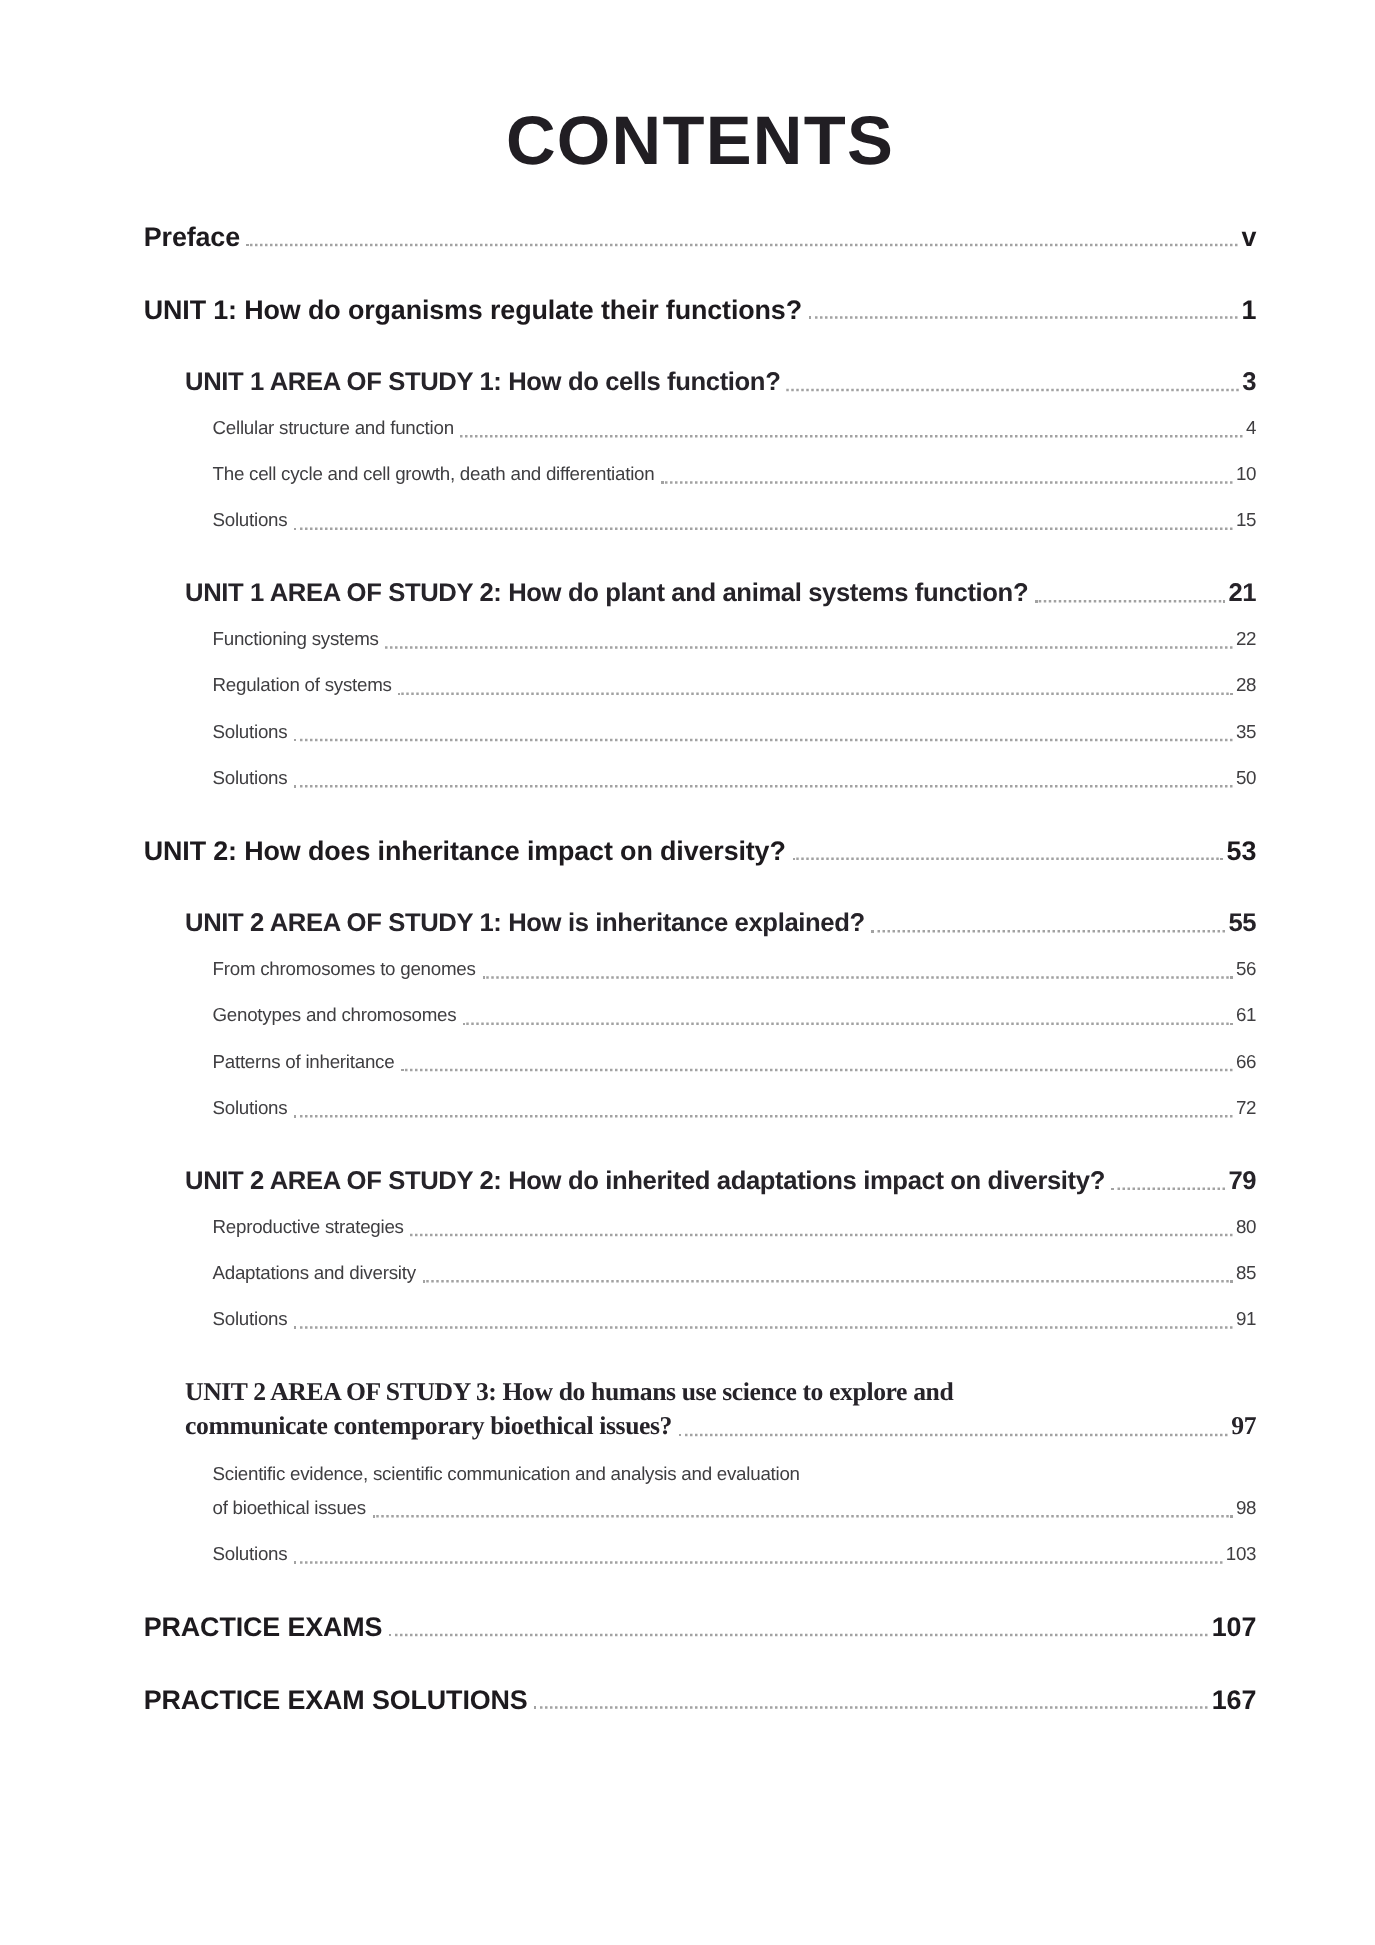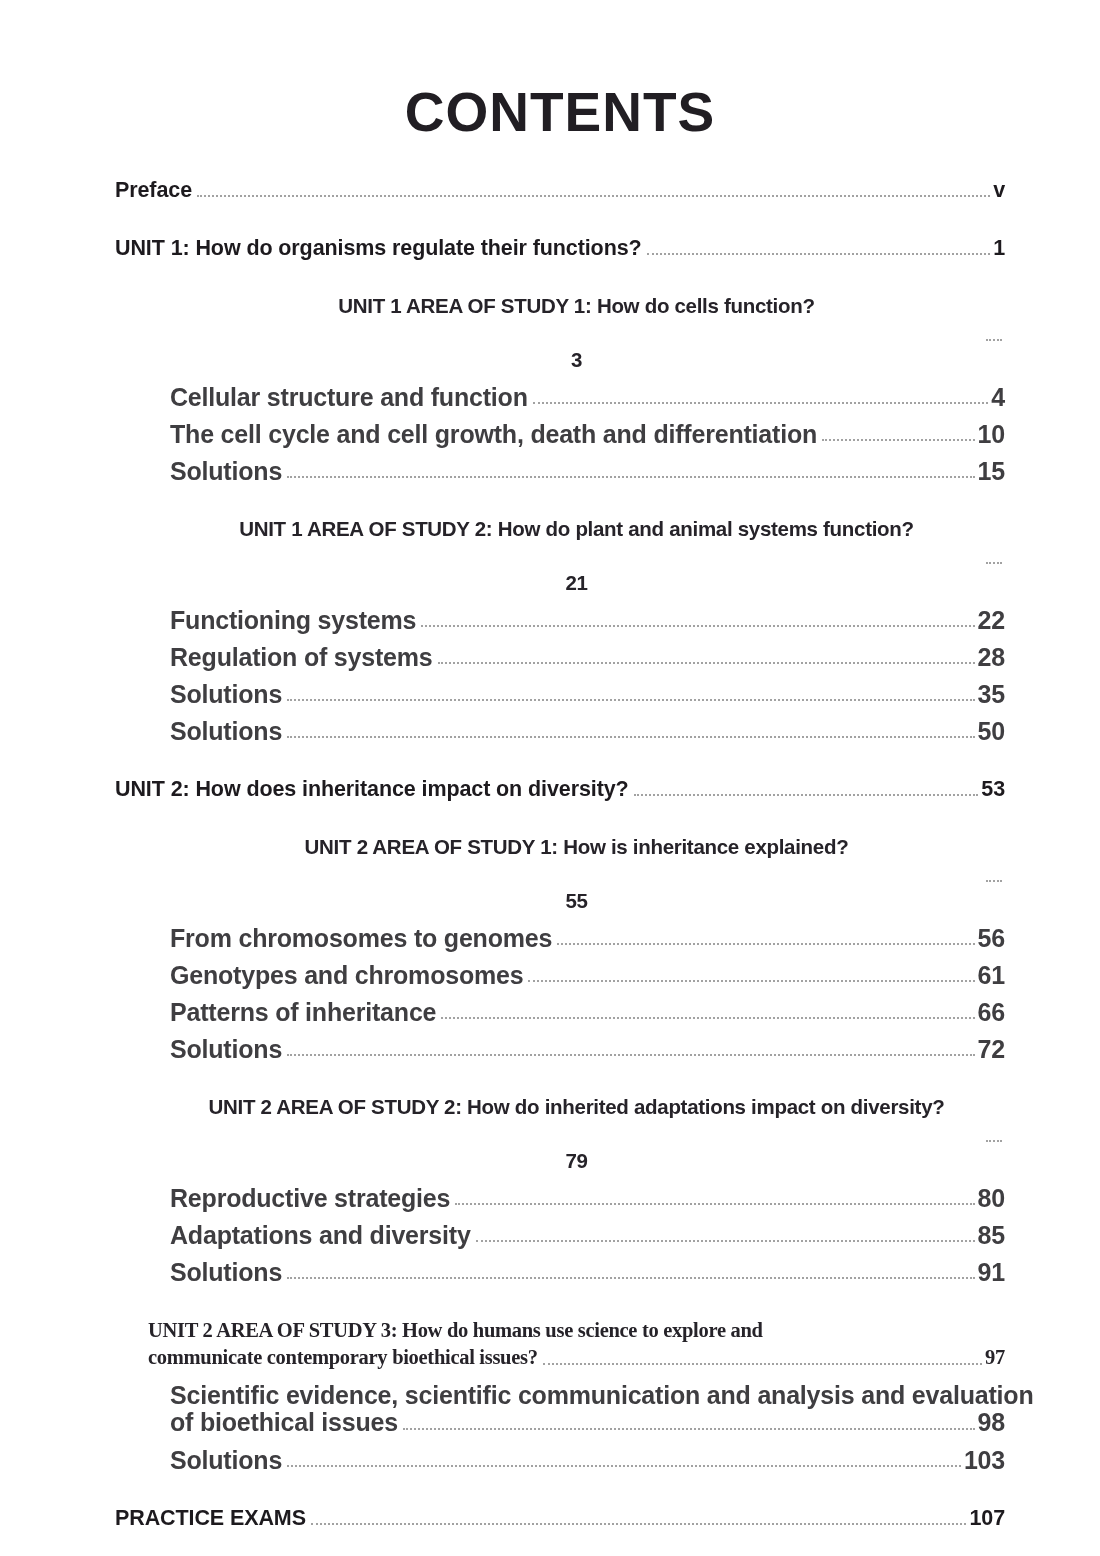--- a/index.html
+++ b/index.html
@@ -31,21 +31,21 @@
     line-height: 1.18;
     font-weight: 800;
     letter-spacing: 1px;
     color: #211e23;
   }
   .toc {
     margin-top: 24px;
   }
   .row {
     display: flex;
-    align-items: center;
+    align-items: flex-start;
     line-height: 26px;
     margin-top: 11px;
   }
   .row .label {
     white-space: nowrap;
   }
   .leader {
     flex: 1 1 20px;
     min-width: 16px;
     align-self: flex-end;
@@ -63,27 +63,26 @@
     color: #1d1a1e;
     letter-spacing: -0.1px;
   }
   
   .lvl1 {
     padding-left: 33px;
     font-weight: bold;
     font-size: 20.5px;
     color: #262329;
     letter-spacing: -0.3px;
-    flex-direction: column;
   }
   
   .lvl2 {
     padding-left: 55px;
-    font-weight: bold;
-    font-size: 25px;
+    font-weight: normal;
+    font-size: 15px;
     color: #3f3e41;
     letter-spacing: -0.2px;
   }
   .group-start {
     margin-top: 32px;
   }
   
   .row2 {
     line-height: 27px;
   }

